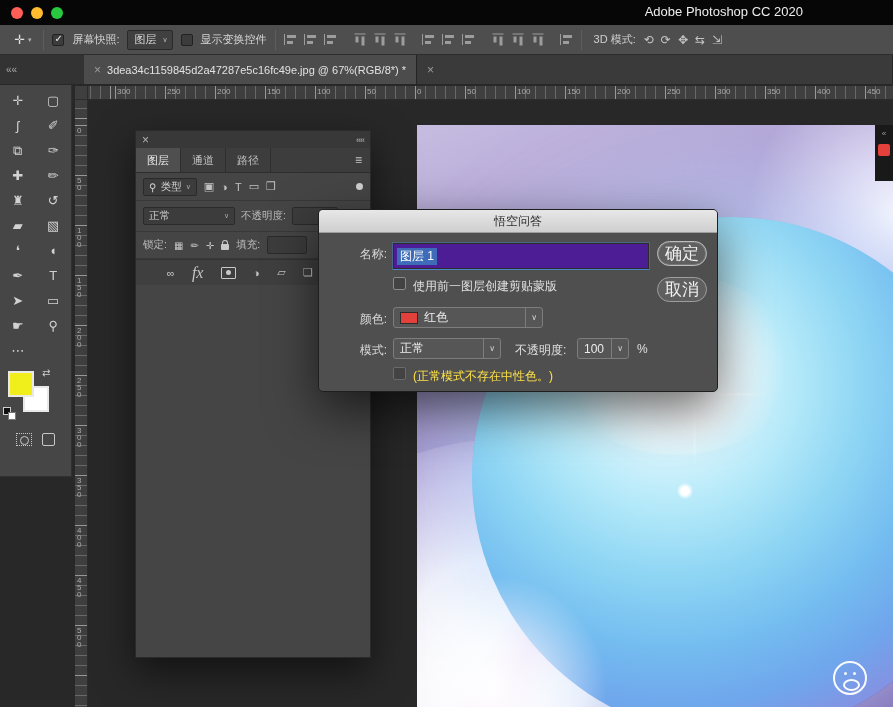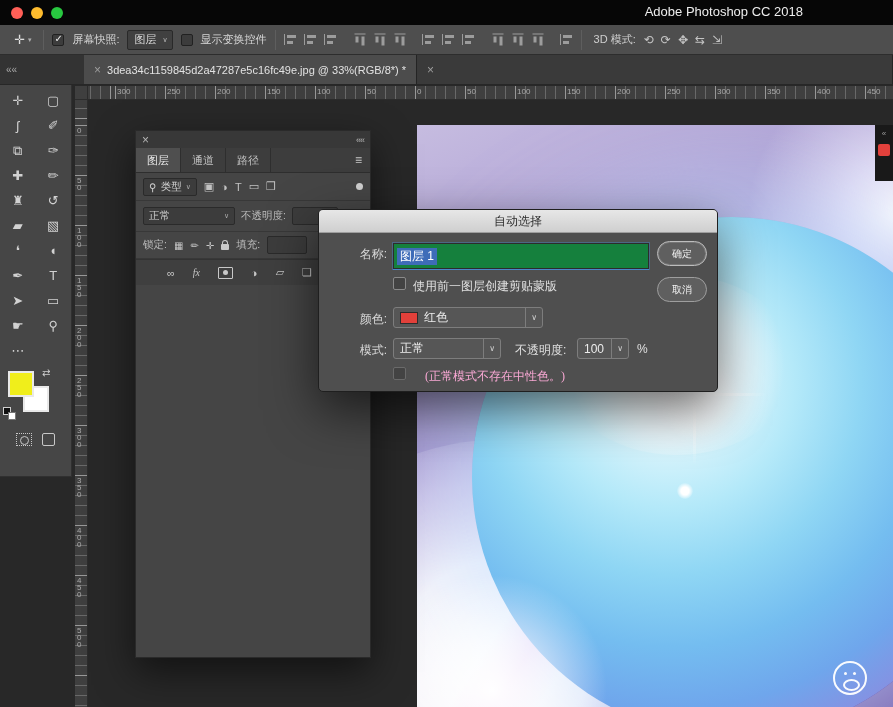--- a/index.html
+++ b/index.html
@@ -126,58 +126,58 @@
   .css-eye { display:inline-block; width:13px; height:9px; background:#d6d6d6; border-radius:50%; position:relative; }
   .css-eye::after { content:""; position:absolute; left:4.5px; top:2.5px; width:4px; height:4px; background:#333; border-radius:50%; }
   .layer-thumb { width:80px; height:60px; margin-left:7px; border:1px solid #f2f2f2; 
     background:
       radial-gradient(circle at 60% 48%, #ffffff 0%, #c9eefb 16%, #8fd2f2 32%, #68a6e6 45%, rgba(150,120,220,0) 47%),
       radial-gradient(circle at 14% 88%, #fff 0%, rgba(255,255,255,.75) 16%, rgba(255,255,255,0) 45%),
       linear-gradient(150deg,#b3a8d6,#7a5fae); }
   .layer-name { margin-left:12px; color:#dedede; }
   .panel-bottom { height:26px; background:#3f3f3f; border-top:1px solid #333; display:flex; align-items:center; justify-content:space-around; padding:0 22px; }
   .pb-icon { color:#c6c6c6; font-size:11px; }
-  .pb-icon.fx { font-style:italic; font-family:"Liberation Serif","DejaVu Serif",serif; font-size:10px; }
+  .pb-icon.fx { font-style:italic; font-family:"Liberation Serif","DejaVu Serif",serif; font-size:16px; }
   .css-mask { display:inline-block; width:15px; height:12px; border:1px solid #c8c8c8; border-radius:1px; position:relative; }
   .css-mask::after { content:""; position:absolute; left:4px; top:2.5px; width:5px; height:5px; border-radius:50%; background:#c8c8c8; }
   .css-trash { display:inline-block; width:9px; height:10px; border:1px solid #c8c8c8; border-top:none; border-radius:0 0 2px 2px; position:relative; margin-top:2px; }
   .css-trash::before { content:""; position:absolute; top:-3px; left:-3px; width:13px; height:2px; background:#c8c8c8; }
   
   .dialog { position:absolute; left:318px; top:209px; width:400px; height:183px; z-index:20; border-radius:5px; box-shadow:0 18px 50px rgba(0,0,0,.6); background:#4f4f4f; border:1px solid #1f1f1f; }
   .dlg-title { height:23px; border-radius:4px 4px 0 0; background:linear-gradient(#e7e7e7,#cfcfcf); border-bottom:1px solid #9e9e9e; display:flex; align-items:center; justify-content:center; color:#2e2e2e; font-size:12px; }
   .dlg-body { position:relative; height:159px; color:#e0e0e0; font-size:12px; }
   .dlg-label { position:absolute; width:60px; text-align:right; color:#d8d8d8; }
-  .name-field { position:absolute; left:74px; top:10px; width:256px; height:20px; background:#15803d; border:1px solid #2c2c2c; box-shadow:0 1px 0 #4a86c8, 0 0 0 1px rgba(74,134,200,.45); display:flex; align-items:center; padding:12px 3px; }
+  .name-field { position:absolute; left:74px; top:10px; width:256px; height:20px; background:#4c1d95; border:1px solid #2c2c2c; box-shadow:0 1px 0 #4a86c8, 0 0 0 1px rgba(74,134,200,.45); display:flex; align-items:center; padding:12px 3px; }
   .name-sel { background:#3e6cb8; color:#fff; padding:0 3px; font-size:12px; }
-  .dlg-btn { position:absolute; right:10px; width:50px; height:25px; border-radius:13px; background:#5f5f5f; border:1px solid #9e9e9e; color:#f0f0f0; font-size:10px; display:flex; align-items:center; justify-content:center; }
+  .dlg-btn { position:absolute; right:10px; width:50px; height:25px; border-radius:13px; background:#5f5f5f; border:1px solid #9e9e9e; color:#f0f0f0; font-size:17px; display:flex; align-items:center; justify-content:center; }
   .dlg-btn.ok { top:8px; border-color:#bdbdbd; box-shadow:0 0 0 1px rgba(255,255,255,.15) inset; }
   .dlg-btn.cancel { top:44px; }
   .dlg-cb { position:absolute; width:13px; height:13px; background:#434343; border:1px solid #8a8a8a; border-radius:2px; }
   .dlg-cb.disabled { border-color:#6a6a6a; }
   .mac-combo { position:absolute; display:flex; align-items:center; height:21px; background:#565656; border:1px solid #7d7d7d; border-radius:3px; padding-left:6px; font-size:12px; color:#ececec; }
   .mac-combo .chev { margin-left:auto; border-left:1px solid #7d7d7d; padding:0 5px; font-size:8px; color:#d0d0d0; align-self:stretch; display:flex; align-items:center; }
   .color-chip { width:18px; height:12px; border:1px solid #2c2c2c; margin-right:6px; }
-  .note-text { position:absolute; left:106px; top:135px; color:#f9a8d4;font-family:Liberation Serif, serif; }
+  .note-text { position:absolute; left:94px; top:135px; color:#fde047; }
   
   .watermark { position:absolute; right:26px; bottom:12px; z-index:6; display:flex; align-items:center; gap:10px; }
   .wm-logo { width:34px; height:34px; border:2px solid #fff; border-radius:50%; position:relative; opacity:.96; }
   .wm-logo::after { content:""; position:absolute; left:9px; top:9px; width:3px; height:3px; background:#fff; border-radius:50%; box-shadow:9px 0 0 #fff; }
   .wm-logo::before { content:""; position:absolute; left:8px; top:16px; width:13px; height:8px; border:2px solid #fff; border-radius:50%; }
   .wm-text { color:#fff; font-size:23px; letter-spacing:2px; text-shadow:0 1px 5px rgba(0,0,0,.35); opacity:.97; }
 </style>
 </head>
 <body>
 
 <div class="menubar">
   <div class="traffic">
     <span class="tl red"></span>
     <span class="tl yellow"></span>
     <span class="tl green"></span>
   </div>
-  <span class="app-title">Adobe Photoshop CC 2018</span>
+  <span class="app-title">Adobe Photoshop CC 2020</span>
 </div>
 
 <div class="optionsbar">
   <span class="tool-chip">
     <span>✛</span>
     <span class="chev">▾</span>
   </span>
   <span class="sep"></span>
   <span class="cb checked" id="cb-autoselect"></span>
   <span>屏幕快照:</span>
@@ -213,21 +213,21 @@
       <span class="g3d">⇲</span>
     </span>
 </div>
 
 <div class="tabbar">
   <div class="tab-spacer">
     <span>««</span>
   </div>
   <div class="doc-tab active">
     <span class="x">×</span>
-    <span>3dea34c1159845d2a47287e5c16fc49e.jpg @ 33%(RGB/8*) *</span>
+    <span>3dea34c1159845d2a47287e5c16fc49e.jpg @ 67%(RGB/8*) *</span>
   </div>
   <div class="doc-tab inactive">
     <span class="x">×</span>
   </div>
 </div>
 
 <div class="corner"></div>
 <div class="hruler" id="hruler">
     <span class="hlabel" style="left: 29px;">300</span>
     <span class="hlabel" style="left: 79px;">250</span>
@@ -364,21 +364,21 @@
       <span class="pb-icon fx">fx</span>
       <span class="pb-icon css-mask"></span>
       <span class="pb-icon ">◑</span>
       <span class="pb-icon ">▱</span>
       <span class="pb-icon ">❏</span>
       <span class="pb-icon css-trash"></span>
     </div>
 </div>
 
 <div class="dialog">
-  <div class="dlg-title">自动选择</div>
+  <div class="dlg-title">悟空问答</div>
   <div class="dlg-body">
     <span class="dlg-label" style="left:8px; top:13px;">名称:</span>
     <div class="name-field">
       <span class="name-sel">图层 1</span>
     </div>
     <div class="dlg-btn ok">确定</div>
     <div class="dlg-btn cancel">取消</div>
 
     <span class="dlg-cb" style="left:74px; top:44px;"></span>
     <span style="position:absolute; left:94px; top:45px;">使用前一图层创建剪贴蒙版</span>

